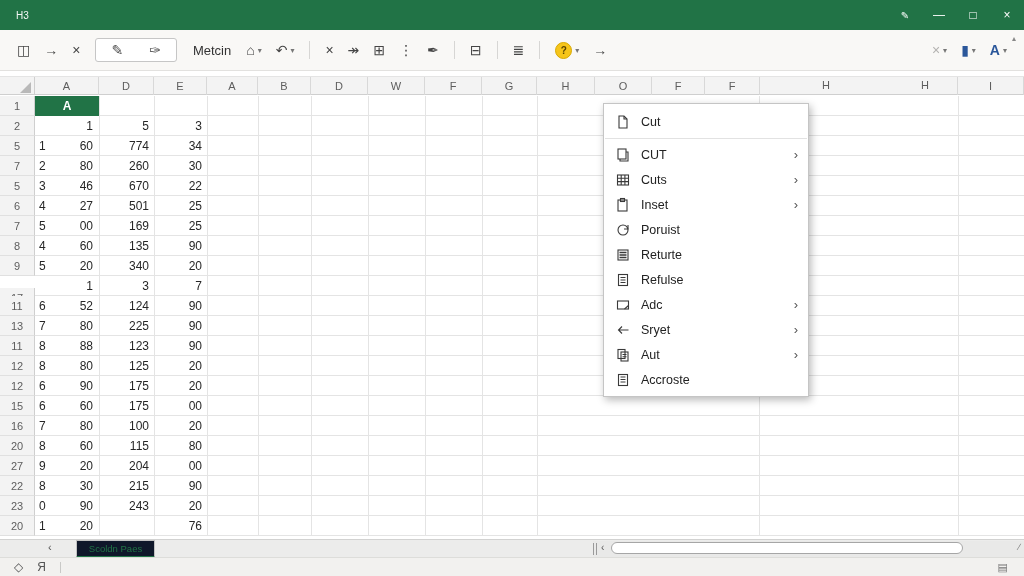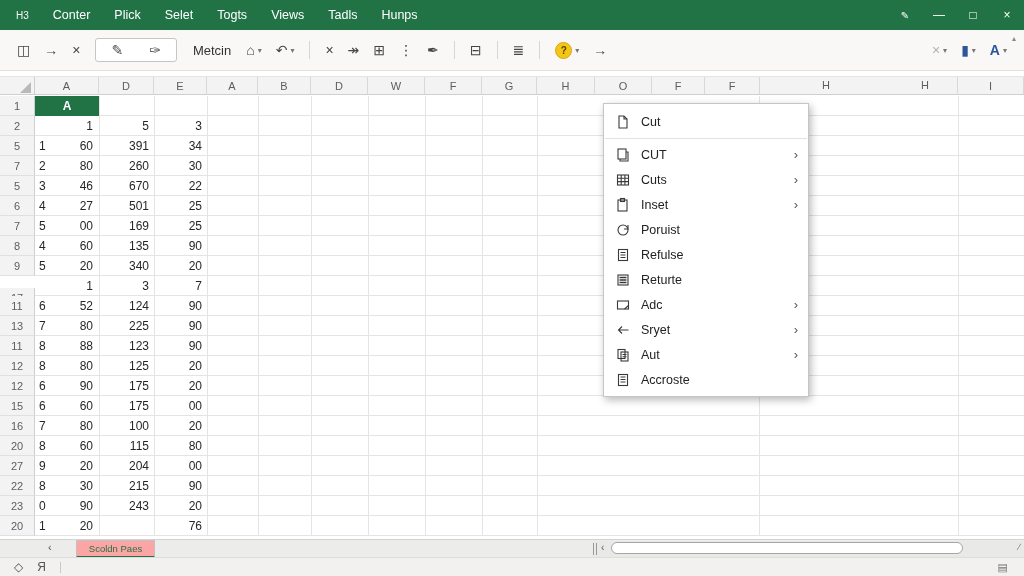--- a/index.html
+++ b/index.html
@@ -69,21 +69,21 @@
   .mi.hl{background:#a9d3f1}
   .mi .ic{width:16px;height:16px;margin:0 10px 0 3px;display:inline-flex;flex:0 0 16px}
   .mi .ic svg{width:16px;height:16px;stroke:#3a3a3a;fill:none;stroke-width:1.1}
   .mi .arr{position:absolute;right:10px;color:#555;font-size:13px;line-height:1}
   .msep{height:1px;background:#e2e2e2;margin:3px 1px}
 
   
   .tabbar{position:absolute;top:539px;left:0;width:1024px;height:18px;background:#ececeb;
           border-top:1px solid #d2d2d1;box-sizing:border-box}
   .tabnav{position:absolute;left:48px;top:1px;font-size:11px;color:#555}
-  .sheettab{position:absolute;left:76px;top:0;width:77px;height:15px;background:#fca5a5;
+  .sheettab{position:absolute;left:76px;top:0;width:77px;height:15px;background:#0f172a;
             border:1px solid #c2c2c2;border-bottom:2px solid #217346;box-sizing:content-box;
             color:#217346;font-size:9.5px;display:flex;align-items:center;justify-content:center;white-space:nowrap}
   .hscroll{position:absolute;left:593px;top:1px;width:431px;height:16px;background:#e9e9e8}
   .splitline{position:absolute;top:2px;width:1px;height:12px;background:#9a9a9a}
   .hs-arrow{position:absolute;left:8px;top:1px;font-size:10px;color:#555}
   .hs-thumb{position:absolute;left:18px;top:1px;width:352px;height:12px;background:#fff;
             border:1px solid #a6a6a6;border-radius:7px;box-sizing:border-box}
   .hs-end{position:absolute;right:4px;top:1px;font-size:9px;color:#777}
 
   
@@ -92,29 +92,20 @@
              font-size:12px;color:#555}
   .sb-icon{margin-left:14px}
   .sb-sep{width:1px;height:11px;background:#c9c9c7;margin-left:14px}
   .sb-right{margin-left:auto;margin-right:16px;font-size:11px;color:#777}
 </style>
 </head>
 <body>
 
 <header class="titlebar">
   <span class="appbtn">H3</span>
-  <nav class="menus" id="menus">
-      <span class="menu-item">Conter</span>
-      <span class="menu-item">Plick</span>
-      <span class="menu-item">Selet</span>
-      <span class="menu-item">Togts</span>
-      <span class="menu-item">Views</span>
-      <span class="menu-item">Tadls</span>
-      <span class="menu-item">Hunps</span>
-    </nav>
   <div class="wincontrols" id="wincontrols">
       <span class="winctrl small">✎</span>
       <span class="winctrl">—</span>
       <span class="winctrl">□</span>
       <span class="winctrl">×</span>
     </div>
 </header>
 
 <div class="toolbar" id="toolbar">
     <span class="tb-icon">
@@ -253,21 +244,21 @@
     <div class="vline" style="left: 958px;"></div>
     <div class="rowhdr" style="top: 0px;">1</div>
     <div class="greencell" style="top: 0px;">A</div>
     <div class="rowhdr" style="top: 20px;">2</div>
     <span class="cellval cv-b" style="top: 20px;">1</span>
     <span class="cellval cv-c" style="top: 20px;">5</span>
     <span class="cellval cv-d" style="top: 20px;">3</span>
     <div class="rowhdr" style="top: 40px;">5</div>
     <span class="cellval cv-a" style="top: 40px;">1</span>
     <span class="cellval cv-b" style="top: 40px;">60</span>
-    <span class="cellval cv-c" style="top: 40px;">391</span>
+    <span class="cellval cv-c" style="top: 40px;">774</span>
     <span class="cellval cv-d" style="top: 40px;">34</span>
     <div class="rowhdr" style="top: 60px;">7</div>
     <span class="cellval cv-a" style="top: 60px;">2</span>
     <span class="cellval cv-b" style="top: 60px;">80</span>
     <span class="cellval cv-c" style="top: 60px;">260</span>
     <span class="cellval cv-d" style="top: 60px;">30</span>
     <div class="rowhdr" style="top: 80px;">5</div>
     <span class="cellval cv-a" style="top: 80px;">3</span>
     <span class="cellval cv-b" style="top: 80px;">46</span>
     <span class="cellval cv-c" style="top: 80px;">670</span>
@@ -404,34 +395,34 @@
         <svg viewBox="0 0 16 16">
           <circle cx="8" cy="8" r="5"></circle>
           <path d="M13 3v4h-4"></path>
         </svg>
       </span>
       <span>Poruist</span>
     </div>
     <div class="mi">
       <span class="ic">
         <svg viewBox="0 0 16 16">
+          <rect x="3" y="3" width="10" height="10"></rect>
+          <path d="M4.5 5.5h7M4.5 8h7M4.5 10.5h7" stroke-width="1.6"></path>
+        </svg>
+      </span>
+      <span>Returte</span>
+    </div>
+    <div class="mi">
+      <span class="ic">
+        <svg viewBox="0 0 16 16">
           <rect x="3.5" y="2.5" width="9" height="11"></rect>
           <path d="M5.5 5.5h5M5.5 8h5M5.5 10.5h5"></path>
         </svg>
       </span>
       <span>Refulse</span>
-    </div>
-    <div class="mi">
-      <span class="ic">
-        <svg viewBox="0 0 16 16">
-          <rect x="3" y="3" width="10" height="10"></rect>
-          <path d="M4.5 5.5h7M4.5 8h7M4.5 10.5h7" stroke-width="1.6"></path>
-        </svg>
-      </span>
-      <span>Returte</span>
     </div>
     <div class="mi">
       <span class="ic">
         <svg viewBox="0 0 16 16">
           <rect x="2.5" y="4" width="11" height="8"></rect>
           <path d="M9.5 12l4-3.5"></path>
         </svg>
       </span>
       <span>Adc</span>
       <span class="arr">›</span>

